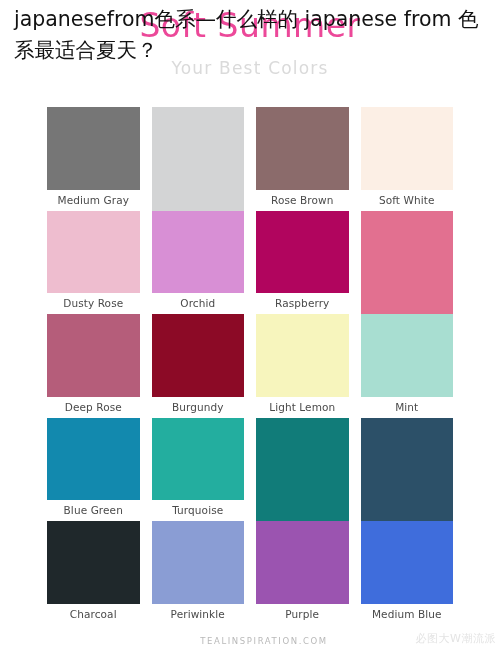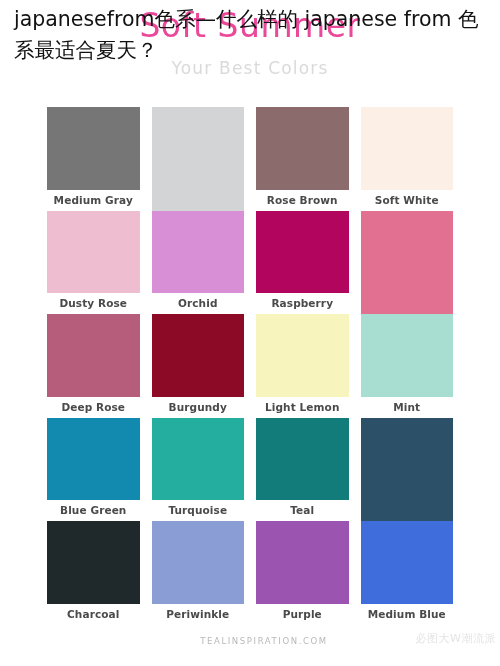--- a/index.html
+++ b/index.html
@@ -66,21 +66,20 @@
 
   
   #palette-card {
     position: absolute;
     left: 42px;
     top: 105px;
     width: 416px;
     height: 520px;
     background: #ffffff;
     z-index: 2;
-    font-weight: bold;
   }
   #swatch-grid {
     display: grid;
     grid-template-columns: repeat(4, 1fr);
     grid-template-rows: repeat(5, 1fr);
     column-gap: 12px;
     row-gap: 0px;
     width: 416px;
     height: 520px;
     box-sizing: border-box;
@@ -198,21 +197,20 @@
       <div class="swatch-cell">
         <div class="swatch-chip" style="background: rgb(18, 137, 174);"></div>
         <div class="swatch-label">Blue Green</div>
       </div>
       <div class="swatch-cell">
         <div class="swatch-chip" style="background: rgb(35, 174, 159);"></div>
         <div class="swatch-label">Turquoise</div>
       </div>
       <div class="swatch-cell">
         <div class="swatch-chip" style="background: rgb(17, 124, 121);"></div>
-        <div class="swatch-label">Teal</div>
       </div>
       <div class="swatch-cell">
         <div class="swatch-chip" style="background: rgb(44, 80, 104);"></div>
       </div>
       <div class="swatch-cell">
         <div class="swatch-chip" style="background: rgb(31, 40, 43);"></div>
         <div class="swatch-label">Charcoal</div>
       </div>
       <div class="swatch-cell">
         <div class="swatch-chip" style="background: rgb(138, 157, 212);"></div>

